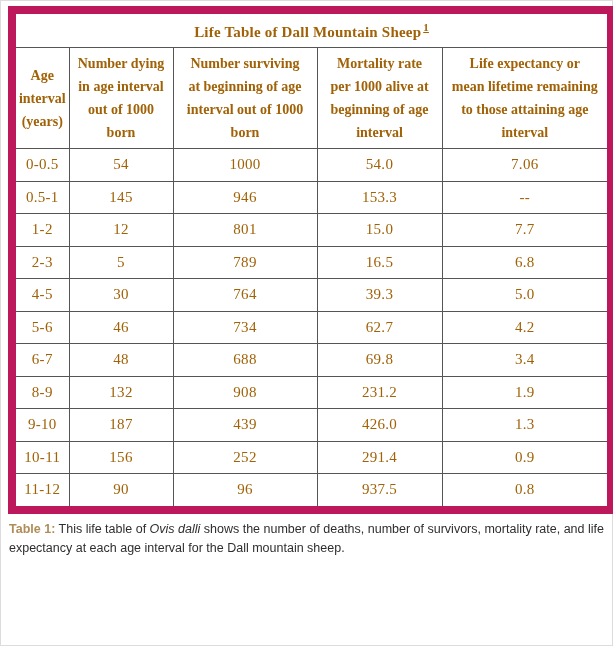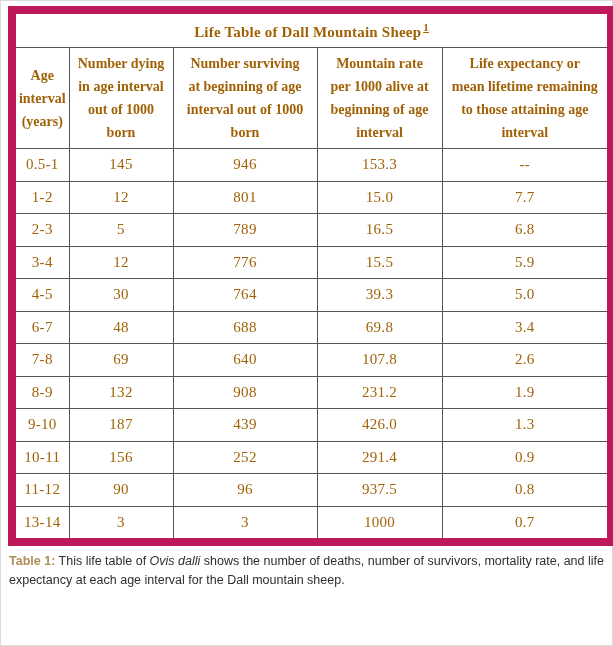--- a/index.html
+++ b/index.html
@@ -90,34 +90,41 @@
           <div>out of 1000</div>
           <div>born</div>
         </th>
         <th>
           <div>Number surviving</div>
           <div>at beginning of age</div>
           <div>interval out of 1000</div>
           <div>born</div>
         </th>
         <th>
-          <div>Mountain rate</div>
+          <div>Mortality rate</div>
           <div>per 1000 alive at</div>
           <div>beginning of age</div>
           <div>interval</div>
         </th>
         <th>
           <div>Life expectancy or</div>
           <div>mean lifetime remaining</div>
           <div>to those attaining age</div>
           <div>interval</div>
         </th>
       </tr>
     </thead>
     <tbody>
+      <tr>
+        <td>0-0.5</td>
+        <td>54</td>
+        <td>1000</td>
+        <td>54.0</td>
+        <td>7.06</td>
+      </tr>
       <tr>
         <td>0.5-1</td>
         <td>145</td>
         <td>946</td>
         <td>153.3</td>
         <td>--</td>
       </tr>
       <tr>
         <td>1-2</td>
         <td>12</td>
@@ -126,46 +133,39 @@
         <td>7.7</td>
       </tr>
       <tr>
         <td>2-3</td>
         <td>5</td>
         <td>789</td>
         <td>16.5</td>
         <td>6.8</td>
       </tr>
       <tr>
-        <td>3-4</td>
-        <td>12</td>
-        <td>776</td>
-        <td>15.5</td>
-        <td>5.9</td>
-      </tr>
-      <tr>
         <td>4-5</td>
         <td>30</td>
         <td>764</td>
         <td>39.3</td>
         <td>5.0</td>
       </tr>
       <tr>
+        <td>5-6</td>
+        <td>46</td>
+        <td>734</td>
+        <td>62.7</td>
+        <td>4.2</td>
+      </tr>
+      <tr>
         <td>6-7</td>
         <td>48</td>
         <td>688</td>
         <td>69.8</td>
         <td>3.4</td>
-      </tr>
-      <tr>
-        <td>7-8</td>
-        <td>69</td>
-        <td>640</td>
-        <td>107.8</td>
-        <td>2.6</td>
       </tr>
       <tr>
         <td>8-9</td>
         <td>132</td>
         <td>908</td>
         <td>231.2</td>
         <td>1.9</td>
       </tr>
       <tr>
         <td>9-10</td>
@@ -181,24 +181,17 @@
         <td>291.4</td>
         <td>0.9</td>
       </tr>
       <tr>
         <td>11-12</td>
         <td>90</td>
         <td>96</td>
         <td>937.5</td>
         <td>0.8</td>
       </tr>
-      <tr>
-        <td>13-14</td>
-        <td>3</td>
-        <td>3</td>
-        <td>1000</td>
-        <td>0.7</td>
-      </tr>
     </tbody>
   </table>
 
   <p class="caption"><span class="cap-label">Table 1:</span><span> This life table of </span><em>Ovis dalli</em><span> shows the number of deaths, number of survivors, mortality rate, and life expectancy at each age interval for the Dall mountain sheep.</span></p>
 </div>
 
 </body></html>

